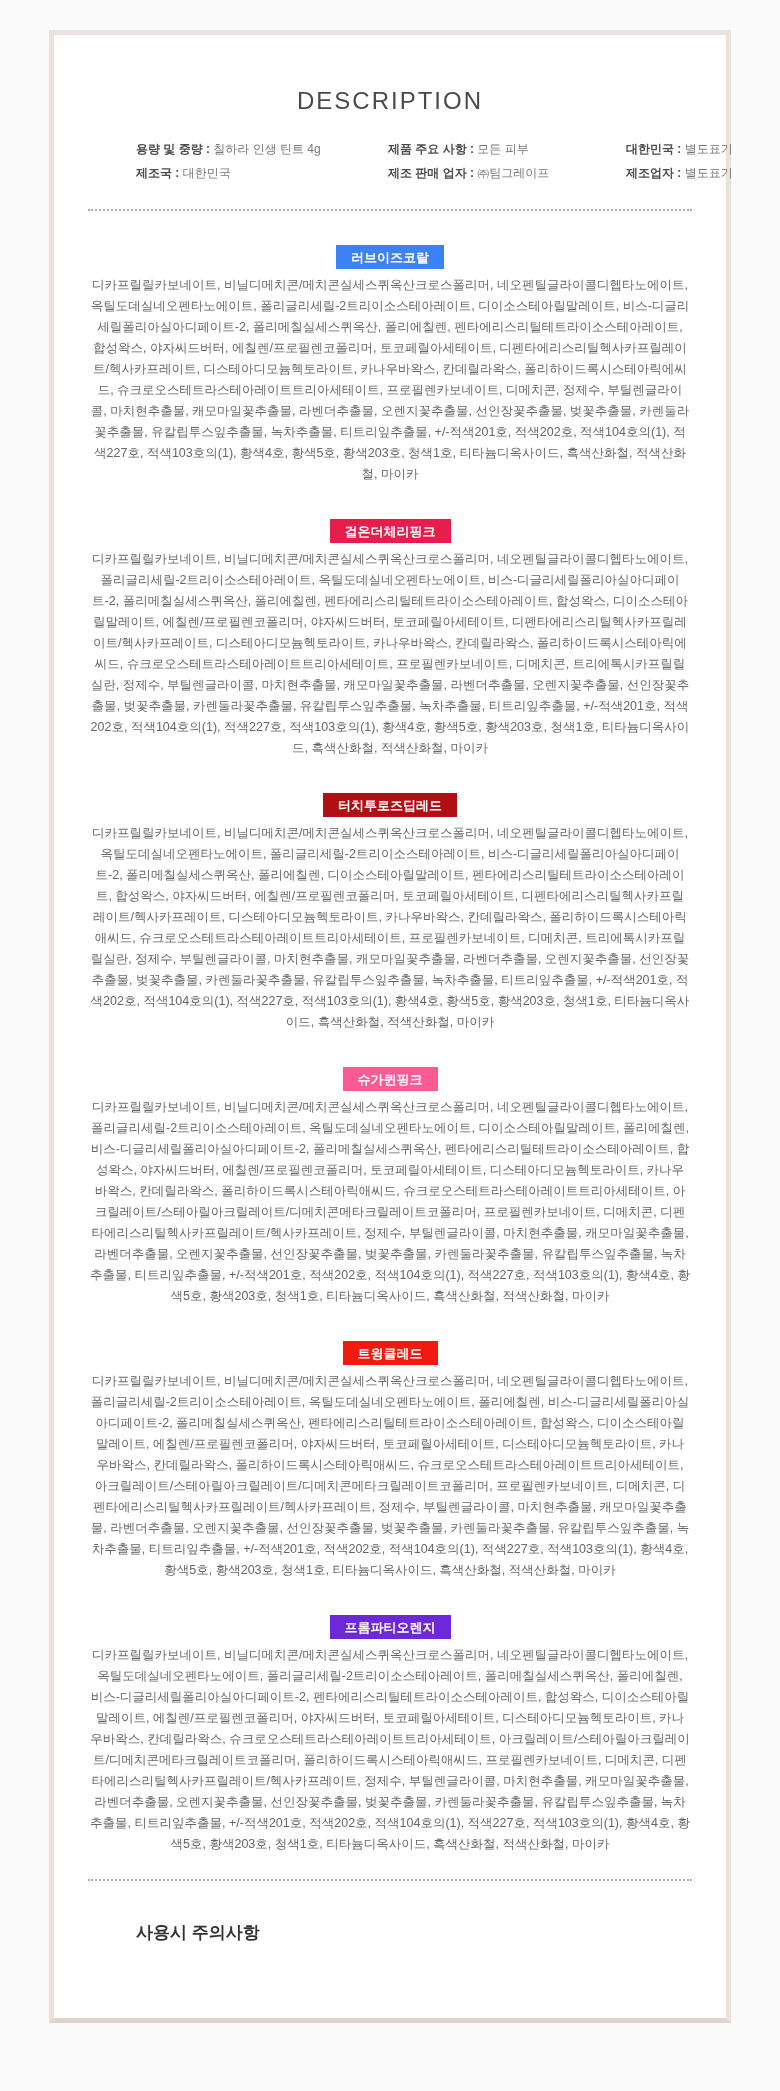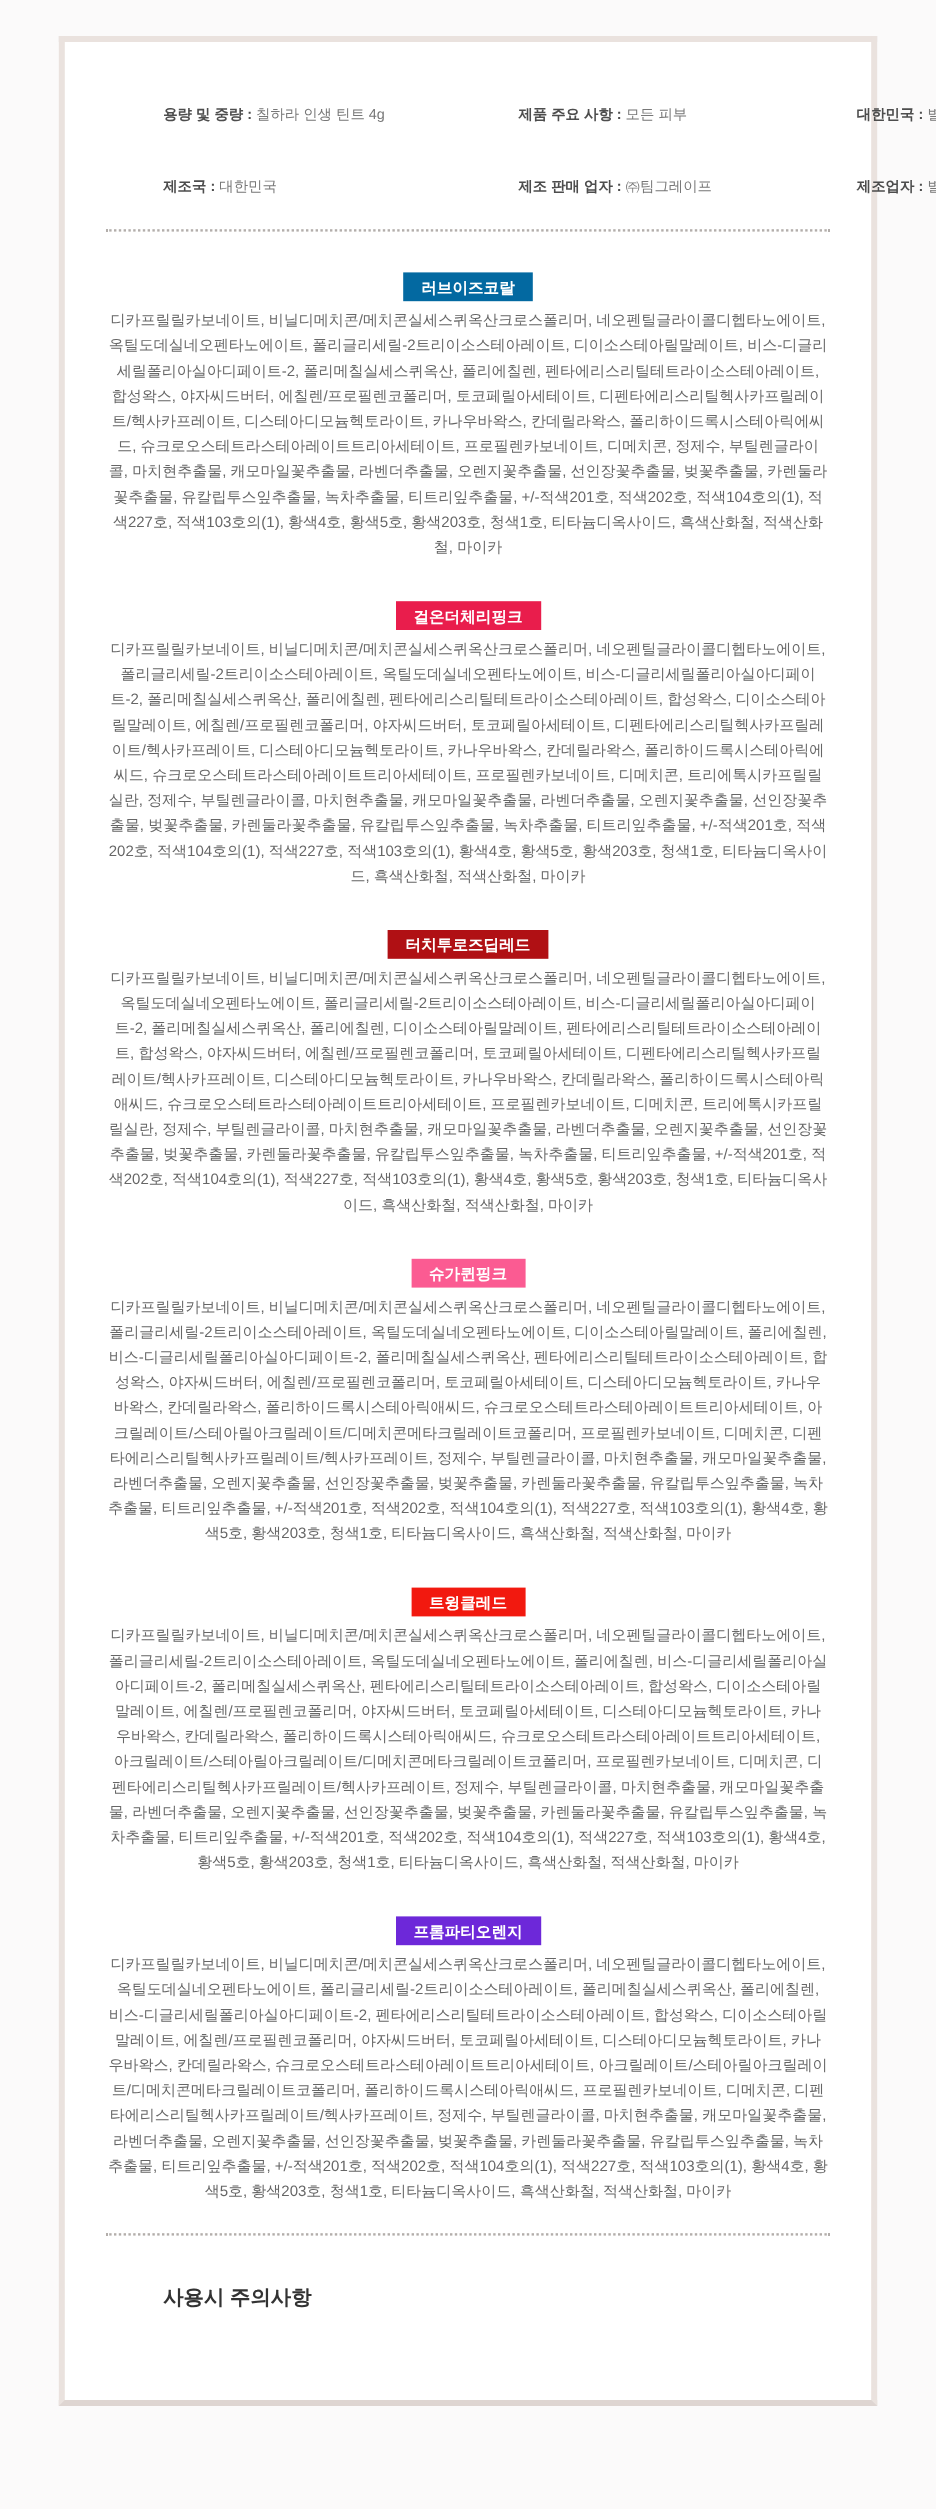--- a/index.html
+++ b/index.html
@@ -24,21 +24,20 @@
     letter-spacing: 2px;
     color: #4a4a4a;
     margin-bottom: 26px;
   }
   .info-grid {
     display: grid;
     grid-template-columns: 252px 238px 132px;
     row-gap: 8px;
     padding-left: 52px;
     margin-bottom: 28px;
-    gap: 44px;
   }
   .info-cell { font-size: 12px; color: #777; line-height: 16px; white-space: nowrap; }
   .info-label { font-weight: bold; color: #4d4d4d; }
   .divider {
     border: 0;
     border-top: 2px dotted #b3aeab;
     margin: 24px 4px 0 4px;
     height: 0;
   }
   .section-heading {
@@ -71,35 +70,36 @@
     font-weight: bold;
     color: #333;
     margin: 40px 0 34px 0;
   }
 </style>
 </head>
 <body>
 
 <div class="card">
 
+  <h1 class="page-title">DESCRIPTION</h1>
 
   <div class="info-grid">
     <div class="info-cell"><span class="info-label">용량 및 중량 :</span> <span class="info-value">칠하라 인생 틴트 4g</span></div>
     <div class="info-cell"><span class="info-label">제품 주요 사항 :</span> <span class="info-value">모든 피부</span></div>
     <div class="info-cell"><span class="info-label">대한민국 :</span> <span class="info-value">별도표기</span></div>
     <div class="info-cell"><span class="info-label">제조국 :</span> <span class="info-value">대한민국</span></div>
     <div class="info-cell"><span class="info-label">제조 판매 업자 :</span> <span class="info-value">㈜팀그레이프</span></div>
     <div class="info-cell"><span class="info-label">제조업자 :</span> <span class="info-value">별도표기</span></div>
   </div>
 
   <div class="divider"></div>
 
 
   <section class="shade">
-    <span class="badge" style="background-color: #0369a1;">러브이즈코랄</span>
+    <span class="badge" style="background-color: #3b82f6;">러브이즈코랄</span>
     <p class="shade-text">디카프릴릴카보네이트, 비닐디메치콘/메치콘실세스퀴옥산크로스폴리머, 네오펜틸글라이콜디헵타노에이트, 옥틸도데실네오펜타노에이트, 폴리글리세릴-2트리이소스테아레이트, 디이소스테아릴말레이트, 비스-디글리세릴폴리아실아디페이트-2, 폴리메칠실세스퀴옥산, 폴리에칠렌, 펜타에리스리틸테트라이소스테아레이트, 합성왁스, 야자씨드버터, 에칠렌/프로필렌코폴리머, 토코페릴아세테이트, 디펜타에리스리틸헥사카프릴레이트/헥사카프레이트, 디스테아디모늄헥토라이트, 카나우바왁스, 칸데릴라왁스, 폴리하이드록시스테아릭에씨드, 슈크로오스테트라스테아레이트트리아세테이트, 프로필렌카보네이트, 디메치콘, 정제수, 부틸렌글라이콜, 마치현추출물, 캐모마일꽃추출물, 라벤더추출물, 오렌지꽃추출물, 선인장꽃추출물, 벚꽃추출물, 카렌둘라꽃추출물, 유칼립투스잎추출물, 녹차추출물, 티트리잎추출물, +/-적색201호, 적색202호, 적색104호의(1), 적색227호, 적색103호의(1), 황색4호, 황색5호, 황색203호, 청색1호, 티타늄디옥사이드, 흑색산화철, 적색산화철, 마이카</p>
   </section>
 
   <section class="shade">
     <span class="badge" style="background-color: rgb(233, 29, 76);">걸온더체리핑크</span>
     <p class="shade-text">디카프릴릴카보네이트, 비닐디메치콘/메치콘실세스퀴옥산크로스폴리머, 네오펜틸글라이콜디헵타노에이트, 폴리글리세릴-2트리이소스테아레이트, 옥틸도데실네오펜타노에이트, 비스-디글리세릴폴리아실아디페이트-2, 폴리메칠실세스퀴옥산, 폴리에칠렌, 펜타에리스리틸테트라이소스테아레이트, 합성왁스, 디이소스테아릴말레이트, 에칠렌/프로필렌코폴리머, 야자씨드버터, 토코페릴아세테이트, 디펜타에리스리틸헥사카프릴레이트/헥사카프레이트, 디스테아디모늄헥토라이트, 카나우바왁스, 칸데릴라왁스, 폴리하이드록시스테아릭에씨드, 슈크로오스테트라스테아레이트트리아세테이트, 프로필렌카보네이트, 디메치콘, 트리에톡시카프릴릴실란, 정제수, 부틸렌글라이콜, 마치현추출물, 캐모마일꽃추출물, 라벤더추출물, 오렌지꽃추출물, 선인장꽃추출물, 벚꽃추출물, 카렌둘라꽃추출물, 유칼립투스잎추출물, 녹차추출물, 티트리잎추출물, +/-적색201호, 적색202호, 적색104호의(1), 적색227호, 적색103호의(1), 황색4호, 황색5호, 황색203호, 청색1호, 티타늄디옥사이드, 흑색산화철, 적색산화철, 마이카</p>
   </section>
 
   <section class="shade">
     <span class="badge" style="background-color: rgb(176, 16, 20);">터치투로즈딥레드</span>

